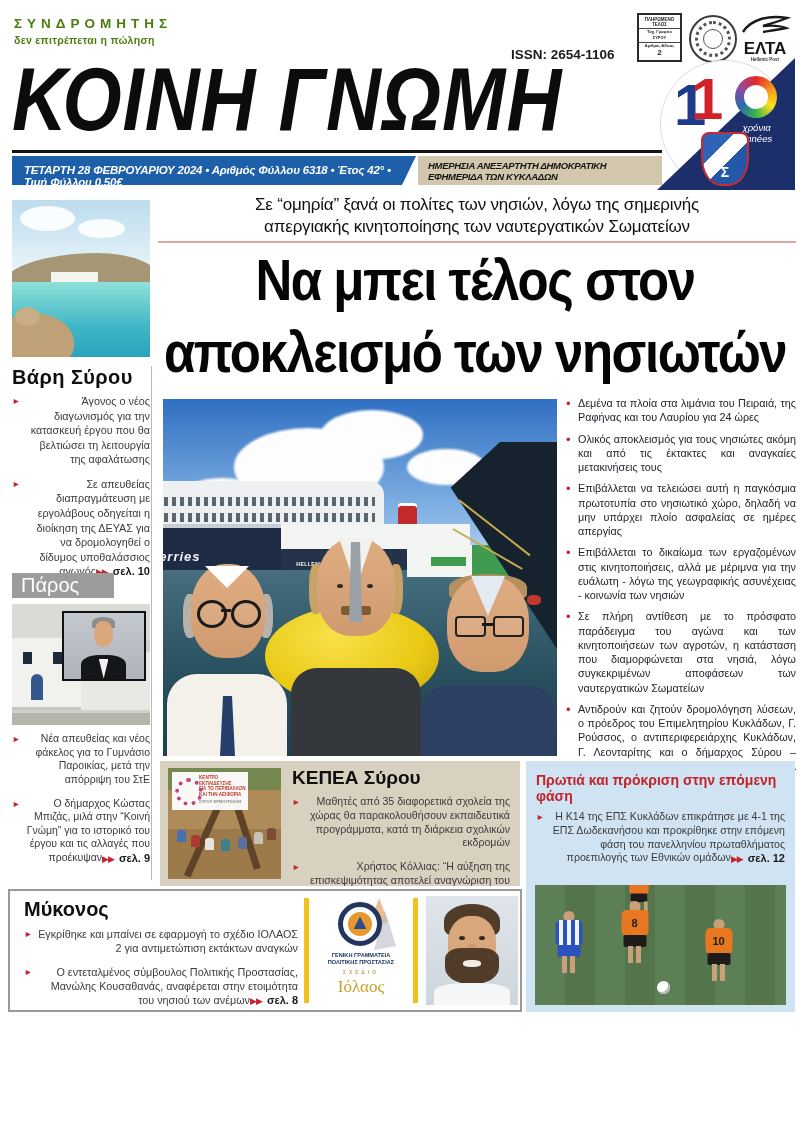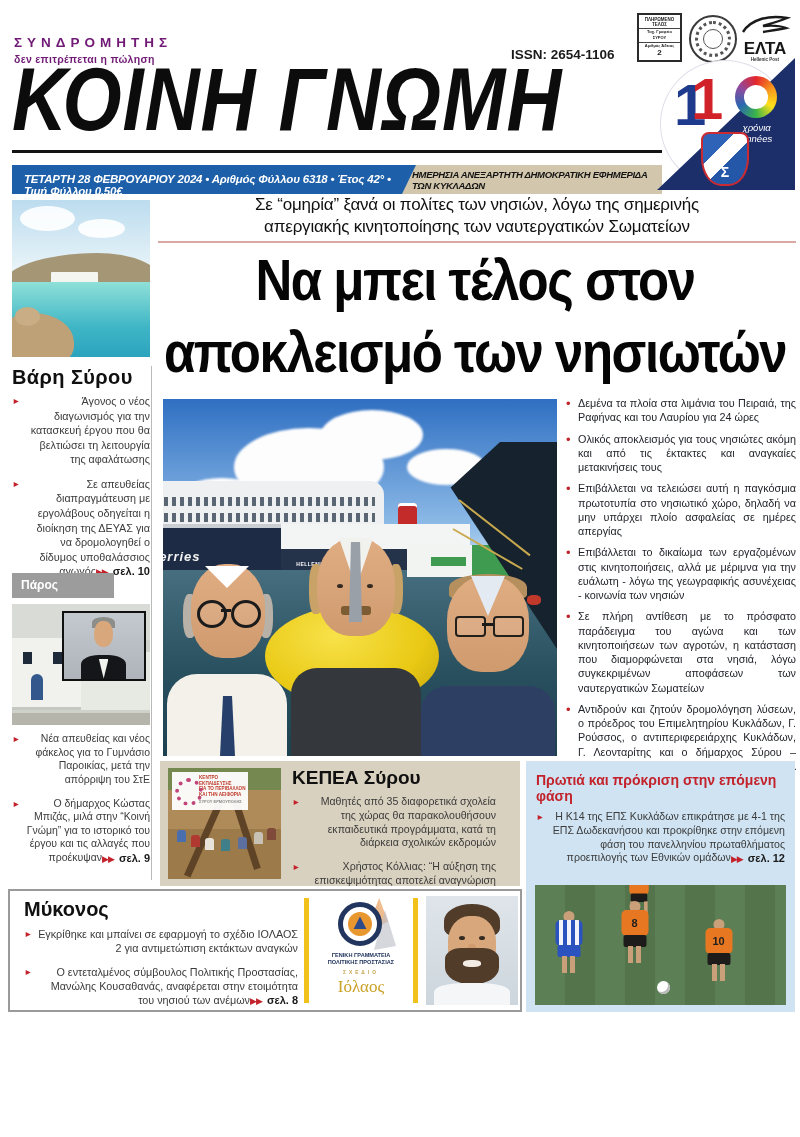--- a/index.html
+++ b/index.html
@@ -1,42 +1,42 @@
 <!DOCTYPE html>
 <html><head>
 <meta charset="utf-8">
 <style>
   html,body{margin:0;padding:0;background:#ffffff;}
   .page{position:relative;width:800px;height:1137px;background:#fff;overflow:hidden;
         font-family:"Liberation Sans","DejaVu Sans",sans-serif;color:#111;}
   .abs{position:absolute;}
 
   
-  .subscriber{left:14px;top:35px;color:#701a75;}
+  .subscriber{left:14px;top:16px;color:#4d7c0f;}
   .subscriber .t1{font-size:13.5px;font-weight:700;letter-spacing:5px;}
   .subscriber .t2{font-size:10.5px;font-weight:700;margin-top:3px;letter-spacing:.3px;}
   .issn{left:511px;top:47px;font-size:13.5px;font-weight:700;color:#1a1a1a;}
   .stampbox{left:637px;top:13px;width:45px;height:49px;border:2px solid #2a2a2a;background:#fff;
             text-align:center;font-weight:700;color:#222;line-height:1.15;padding-top:2px;box-sizing:border-box;}
   .stampbox .a{font-size:4.5px;border-bottom:1px solid #444;padding-bottom:1px;}
   .stampbox .b{font-size:4px;margin-top:1px;}
   .stampbox .c{font-size:4px;border-top:1px solid #444;margin-top:1px;padding-top:1px;}
   .stampbox .d{font-size:8px;}
   .roundstamp{left:689px;top:15px;width:44px;height:44px;border:2px solid #3a3a3a;border-radius:50%;}
   .roundstamp .inner{position:absolute;inset:4px;border:3px dotted #555;border-radius:50%;}
   .roundstamp .core{position:absolute;inset:12px;border:1px solid #555;border-radius:50%;}
   .elta{left:736px;top:14px;width:58px;text-align:center;}
   .elta .name{font-size:17px;font-weight:900;color:#161616;line-height:1;}
   .elta .sub{font-size:4.5px;font-weight:700;color:#333;}
 
   .mast{left:12px;top:56px;font-size:76px;font-weight:900;font-style:italic;letter-spacing:1px;
         color:#0c0c0c;line-height:1;white-space:nowrap;transform:scale(1.0,1.16);transform-origin:left top;}
   .mastrule{left:12px;top:150px;width:650px;height:3px;background:#141414;}
 
-  .datebar{left:12px;top:165px;width:650px;height:29px;display:flex;}
+  .datebar{left:12px;top:156px;width:650px;height:29px;display:flex;gap:16px;}
   .datebar .blue{position:relative;z-index:2;flex:0 0 404px;background:#1d5fa8;color:#fff;
         font-size:11.5px;font-weight:800;font-style:italic;letter-spacing:-.2px;
         padding:8px 0 0 12px;box-sizing:border-box;
         clip-path:polygon(0 0,100% 0,calc(100% - 14px) 100%,0 100%);}
   .datebar .beige{flex:1;margin-left:-14px;background:#d2c7ac;color:#141414;display:flex;align-items:center;
         justify-content:center;font-size:9.5px;font-weight:800;font-style:italic;letter-spacing:-.3px;padding-left:10px;}
 
   
   .anniv{left:657px;top:58px;width:138px;height:132px;}
   .anniv .circ{position:absolute;left:3px;top:2px;width:128px;height:126px;background:#fff;
@@ -78,21 +78,21 @@
   .vp-hill{position:absolute;left:-8%;top:34%;width:116%;height:22%;background:#a59776;border-radius:60% 40% 0 0/100% 80% 0 0;}
   .vp-bld{position:absolute;left:28%;top:46%;width:34%;height:7%;background:#f4f4f0;border-radius:1px;}
   .vp-sea{position:absolute;left:0;right:0;top:52%;bottom:0;background:linear-gradient(#8fe0d8,#3fb6c6 60%,#2ba3bd);}
   .vp-rock{position:absolute;left:-10%;bottom:-6%;width:55%;height:34%;background:#bfa178;border-radius:50% 60% 40% 0;}
   .vp-rock2{position:absolute;left:2%;bottom:20%;width:18%;height:12%;background:#c8ad85;border-radius:50%;}
 
   .varititle{left:12px;top:366px;font-size:20px;font-weight:900;letter-spacing:.4px;color:#101010;}
   .varilist{left:12px;top:394px;width:138px;font-size:10.8px;line-height:1.35;}
 
   .parosbar{left:12px;top:573px;width:102px;height:25px;background:#9c9c9c;color:#fff;
-            font-size:12px;font-weight:700;line-height:25px;padding-left:9px;box-sizing:border-box;}
+            font-size:20px;font-weight:400;line-height:25px;padding-left:9px;box-sizing:border-box;}
   .parosphoto{left:12px;top:604px;width:138px;height:121px;background:linear-gradient(#d9dcd6 0 30%,#cfd2cb 30%);overflow:hidden;}
   .pp-b1{position:absolute;left:0;top:28%;width:55%;height:60%;background:#f1f2ee;box-shadow:inset -3px -3px 0 #c4c8c0;}
   .pp-b2{position:absolute;left:50%;top:40%;width:50%;height:48%;background:#e7e9e3;}
   .pp-w1,.pp-w2,.pp-w3{position:absolute;background:#1e2a3a;width:9px;height:12px;}
   .pp-door{position:absolute;left:14%;top:58%;width:12px;height:26px;background:#33598c;border-radius:6px 6px 0 0;}
   .pp-gnd{position:absolute;left:0;right:0;bottom:0;height:10%;background:#b5b5ab;}
   .pp-inset{position:absolute;left:36%;top:6%;width:58%;height:54%;border:2px solid #101010;background:linear-gradient(#c3c9cf,#aeb4ba);}
   .pp-man-head{position:absolute;left:38%;top:12%;width:24%;height:40%;background:#d8a77c;border-radius:45%;}
   .pp-man-hair{position:absolute;left:36%;top:6%;width:28%;height:16%;background:#8d8d89;border-radius:50% 50% 0 0;}
   .pp-man-suit{position:absolute;left:22%;bottom:0;width:56%;height:36%;background:#15161a;border-radius:40% 40% 0 0;}
@@ -181,21 +181,21 @@
   
   .kepea{left:160px;top:761px;width:360px;height:125px;background:#d9d1bf;}
   .kp-photo{position:absolute;left:8px;top:7px;width:113px;height:111px;overflow:hidden;
             background:linear-gradient(#74884f 0 20%,#b08b5a 20% 55%,#9c7a4a 55% 100%);}
   .kp-trunk{position:absolute;background:#5e4326;width:7px;height:90px;}
   .kp-kid{position:absolute;width:9px;height:12px;border-radius:3px 3px 0 0;}
   .kp-logo{position:absolute;left:4px;top:4px;width:76px;height:38px;background:rgba(255,255,255,.95);padding:2px;box-sizing:border-box;}
   .kp-flower{position:absolute;left:3px;top:6px;width:20px;height:20px;border:4px dotted #c2457a;border-radius:50%;}
   .kp-lt{position:absolute;left:27px;top:3px;color:#c0392b;font-size:4.6px;font-weight:700;line-height:1.25;}
   .kp-lt .gray{color:#8a8a8a;font-size:4px;margin-top:1px;}
-  .kp-content{position:absolute;left:132px;top:6px;right:24px;}
+  .kp-content{position:absolute;left:132px;top:6px;right:10px;}
   .kp-title{font-size:19px;font-weight:900;color:#101010;margin-bottom:6px;}
   .kp-list{font-size:10.6px;line-height:1.3;}
 
   
   .football{left:526px;top:761px;width:269px;height:251px;background:#cfe3f2;box-sizing:border-box;padding:8px 10px;}
   .fb-title{font-size:20px;font-weight:900;color:#101010;}
   .fb-sub{font-size:14px;font-weight:800;color:#c3222b;line-height:1.15;margin:3px 0 6px;}
   .fb-list{font-size:10.6px;line-height:1.3;}
   .fb-photo{position:absolute;left:9px;top:124px;width:251px;height:120px;overflow:hidden;
             background:repeating-linear-gradient(90deg,#5d7f55 0 30px,#54754c 30px 60px);}

